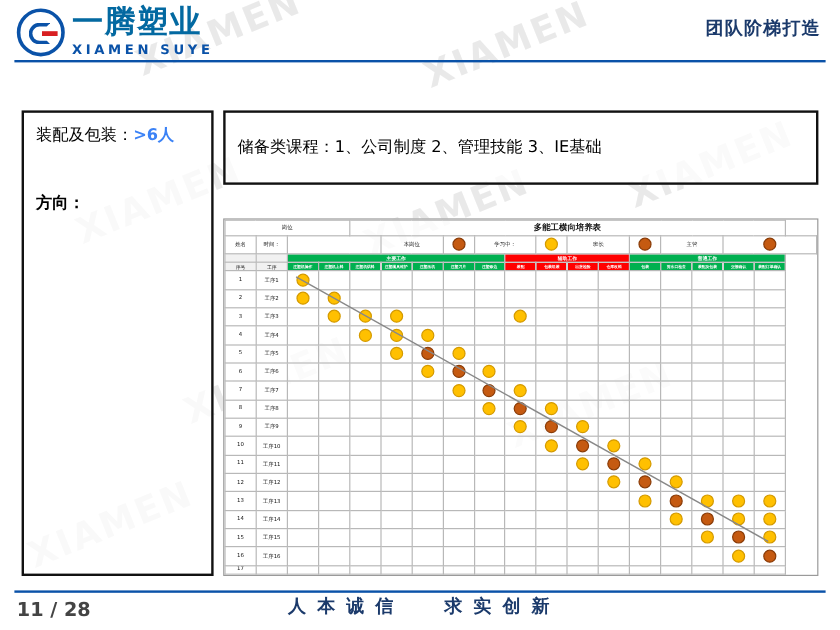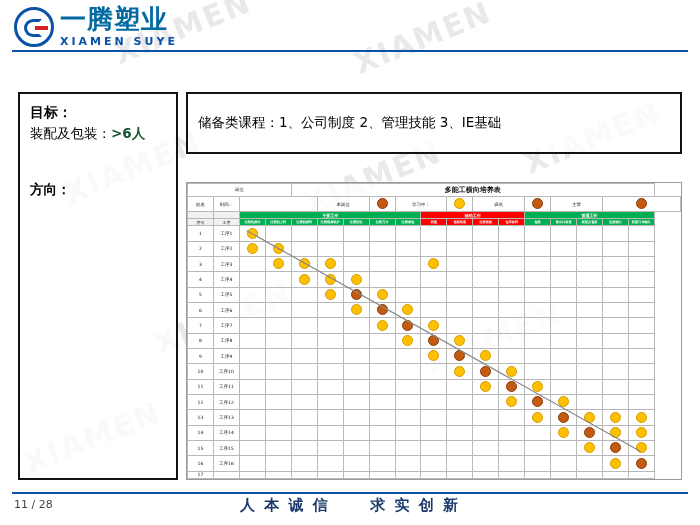--- a/index.html
+++ b/index.html
@@ -109,23 +109,24 @@
   .footer-rule {
     position: absolute;
     left: 12px; top: 492px;
     width: 676px; height: 2px;
     background: #0a52a8;
     z-index: 3;
   }
   .page-num {
     position: absolute;
     left: 14px; top: 498px;
-    font-size: 11px;
+    font-size: 16px;
     color: #444;
     z-index: 3;
+    font-weight: bold;
   }
   .footer-slogan {
     position: absolute;
     left: 0; top: 496px;
     width: 700px;
     text-align: center;
     font-size: 15px;
     font-weight: bold;
     color: #1b3a6b;
     letter-spacing: 2px;
@@ -146,21 +147,21 @@
     z-index: 2;
     font-size: 13.5px;
     color: #000;
     line-height: 1.45;
   }
   .lp-head {
     font-weight: bold;
     font-size: 14px;
   }
   .lp-row { margin-top: 2px; }
-  .red { color: #14532d; font-weight: bold; }
+  .red { color: #3b82f6; font-weight: bold; }
   .lp-gap { height: 8px; }
   .lp-dir-head { font-weight: bold; margin-top: 20px; }
   .lp-body { margin-top: 2px; }
 
   
   .course-box {
     position: absolute;
     left: 186px; top: 92px;
     width: 496px; height: 62px;
     border: 2px solid #111;
@@ -249,25 +250,25 @@
 </div>
 
 <div class="header">
   <div class="logo-wrap">
     <div class="logo-mark"></div>
     <div class="logo-text">
       <div class="logo-cn">一腾塑业</div>
       <div class="logo-en">XIAMEN SUYE</div>
     </div>
   </div>
+  <div class="header-title">团队阶梯打造</div>
 </div>
 <div class="header-rule"></div>
 
 <div class="left-panel">
-  <div class="lp-head">目标：</div>
   <div class="lp-row">
     <span>装配及包装：</span><span class="red">&gt;6人</span>
   </div>
   <div class="lp-gap"></div>
   <div class="lp-gap"></div>
   <div class="lp-dir-head">方向：</div>
 </div>
 
 <div class="course-box">
   <div class="course-text">储备类课程：1、公司制度  2、管理技能  3、IE基础</div>

